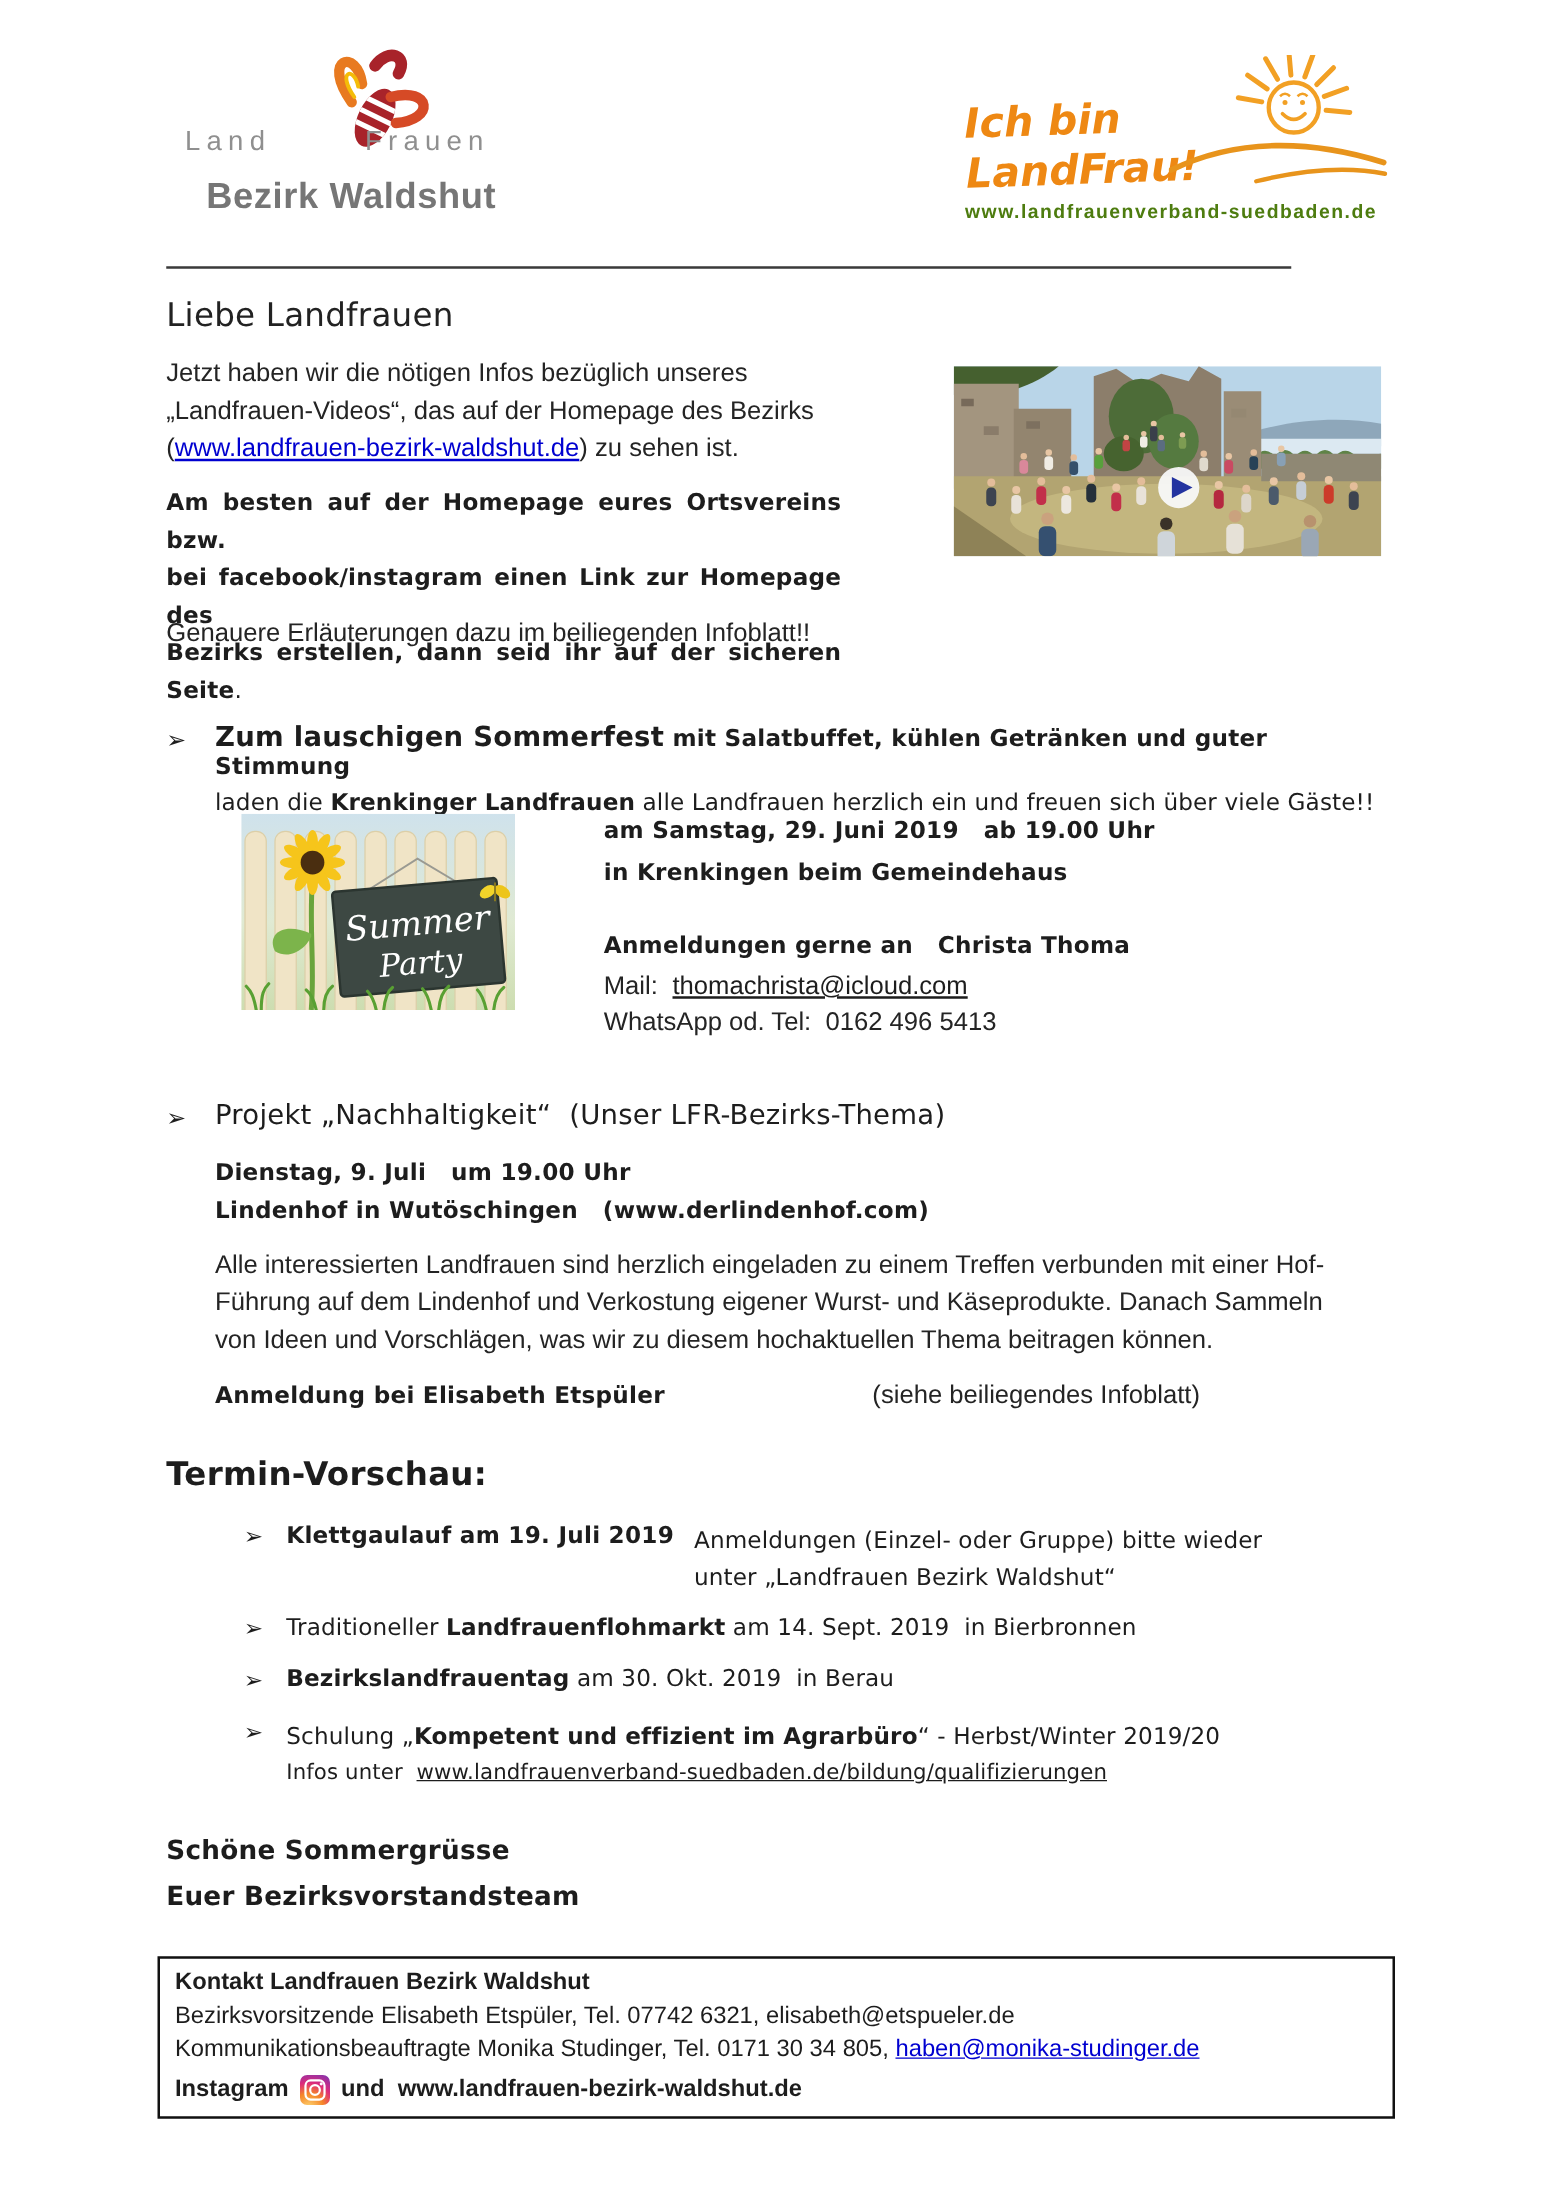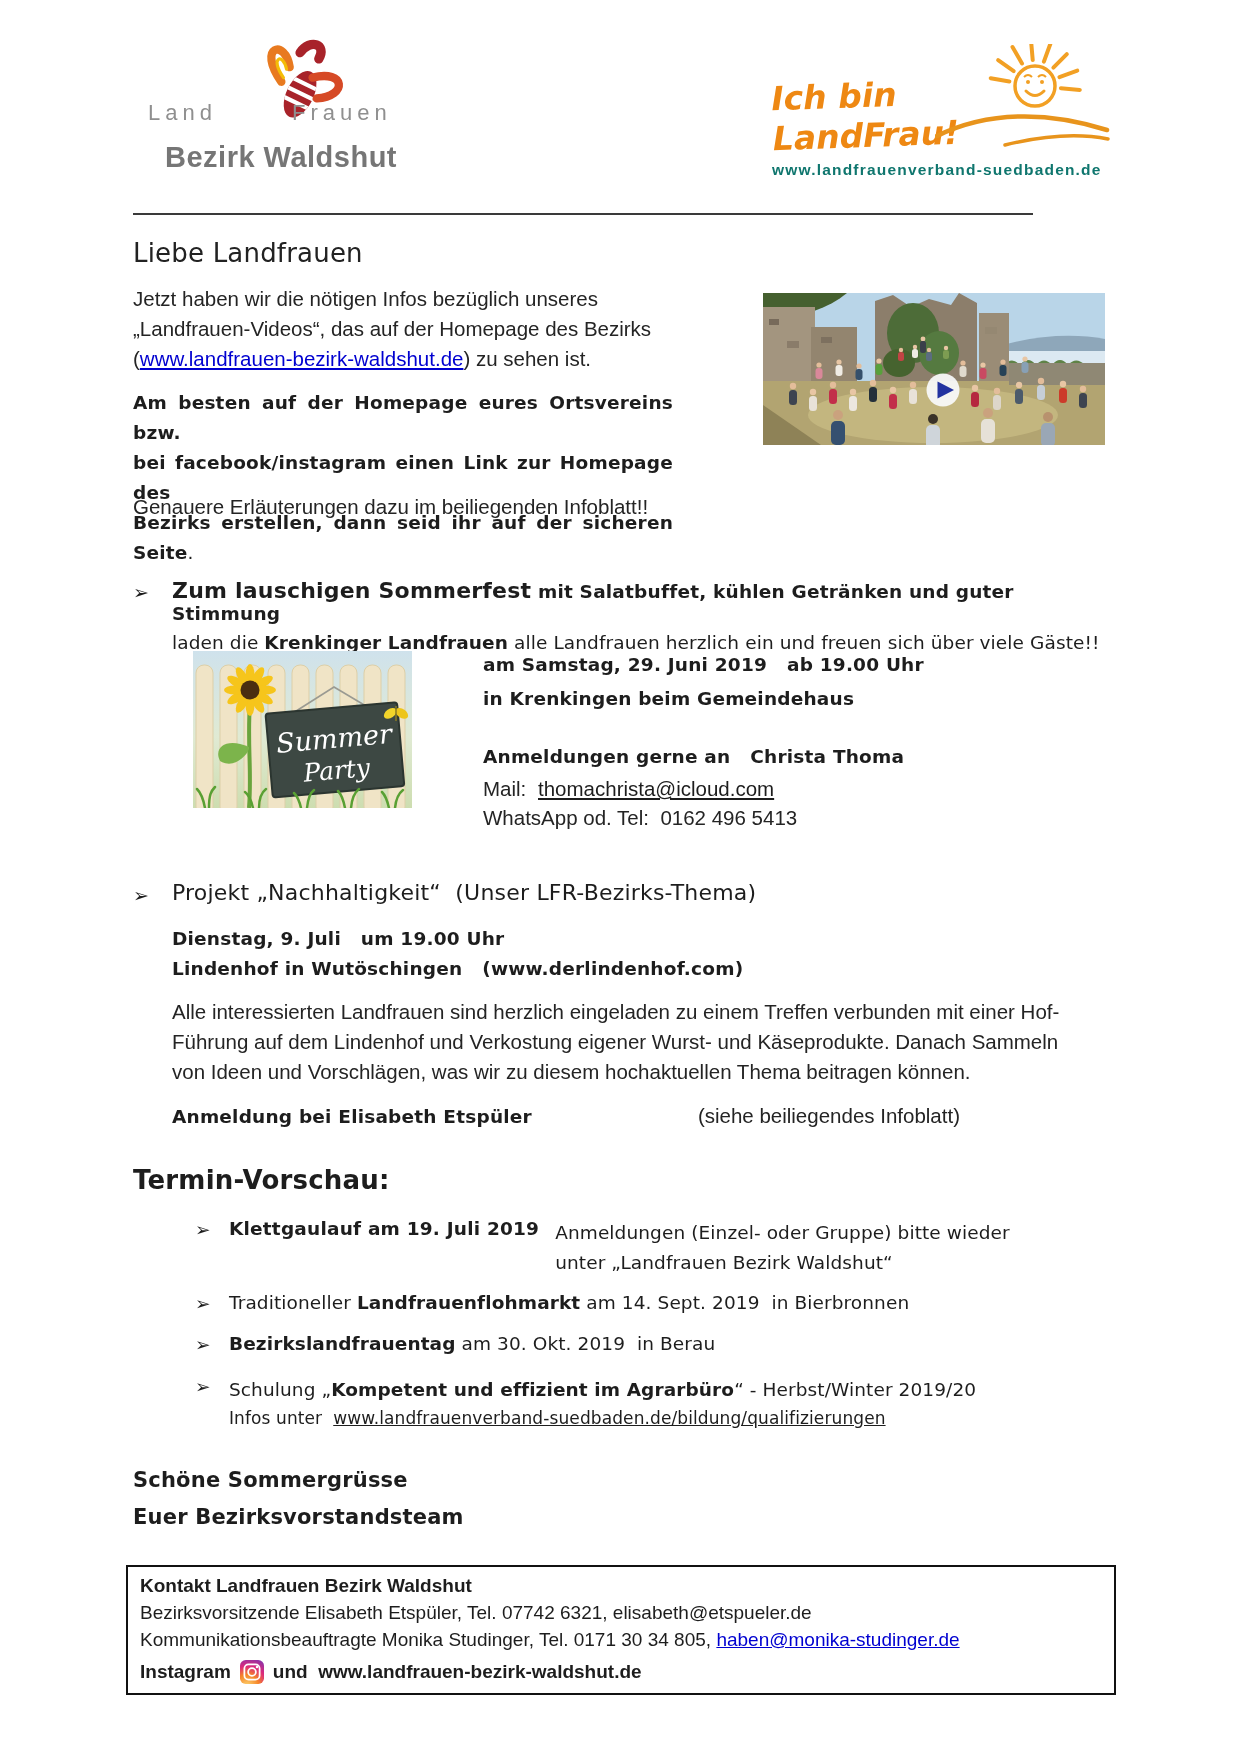--- a/index.html
+++ b/index.html
@@ -12,21 +12,21 @@
   .creg { font-family:"DejaVu Sans", sans-serif; font-size:18.5px; letter-spacing:.1px; }
   .body-txt { font-size:20.5px; line-height:30px; color:#242424; }
   .pre { white-space:pre-wrap; }
   .blue-link { color:#0000d0; text-decoration:underline; cursor:pointer; }
   .black-link { color:#1d1d1d; text-decoration:underline; cursor:pointer; }
   .rule { position:absolute; left:133px; top:213px; width:900px; height:2px; background:#3a3a3a; }
   .logo-word { font-size:22px; color:#8f8f8f; letter-spacing:5px; }
   .logo-sub { font-size:29px; font-weight:bold; color:#767676; letter-spacing:.5px; }
   .claim-txt { font-size:33px; font-weight:bold; font-style:italic; color:#ee8813;
                font-family:"DejaVu Sans", sans-serif; line-height:40px; transform:rotate(-2deg); }
-  .claim-url { font-size:15.5px; font-weight:bold; color:#0f766e; letter-spacing:1.2px; }
+  .claim-url { font-size:15.5px; font-weight:bold; color:#4d7c0f; letter-spacing:1.2px; }
   .greeting { font-size:26px; color:#222; }
   .p2line { width:540px; text-align:justify; text-align-last:justify; line-height:30px; }
   .bullet { font-size:19px; color:#1d1d1d; }
   .sf-title-big { font-size:22px; font-weight:bold; }
   .sf-title-small { font-size:18.5px; font-weight:bold; }
   .event-line { line-height:34px; }
   .pj-head { font-size:22px; }
   .tv-head { font-size:26px; font-weight:bold; }
   .t-item { display:flex; align-items:flex-start; }
   .t-bullet { width:34px; flex:none; padding-top:1px; }

